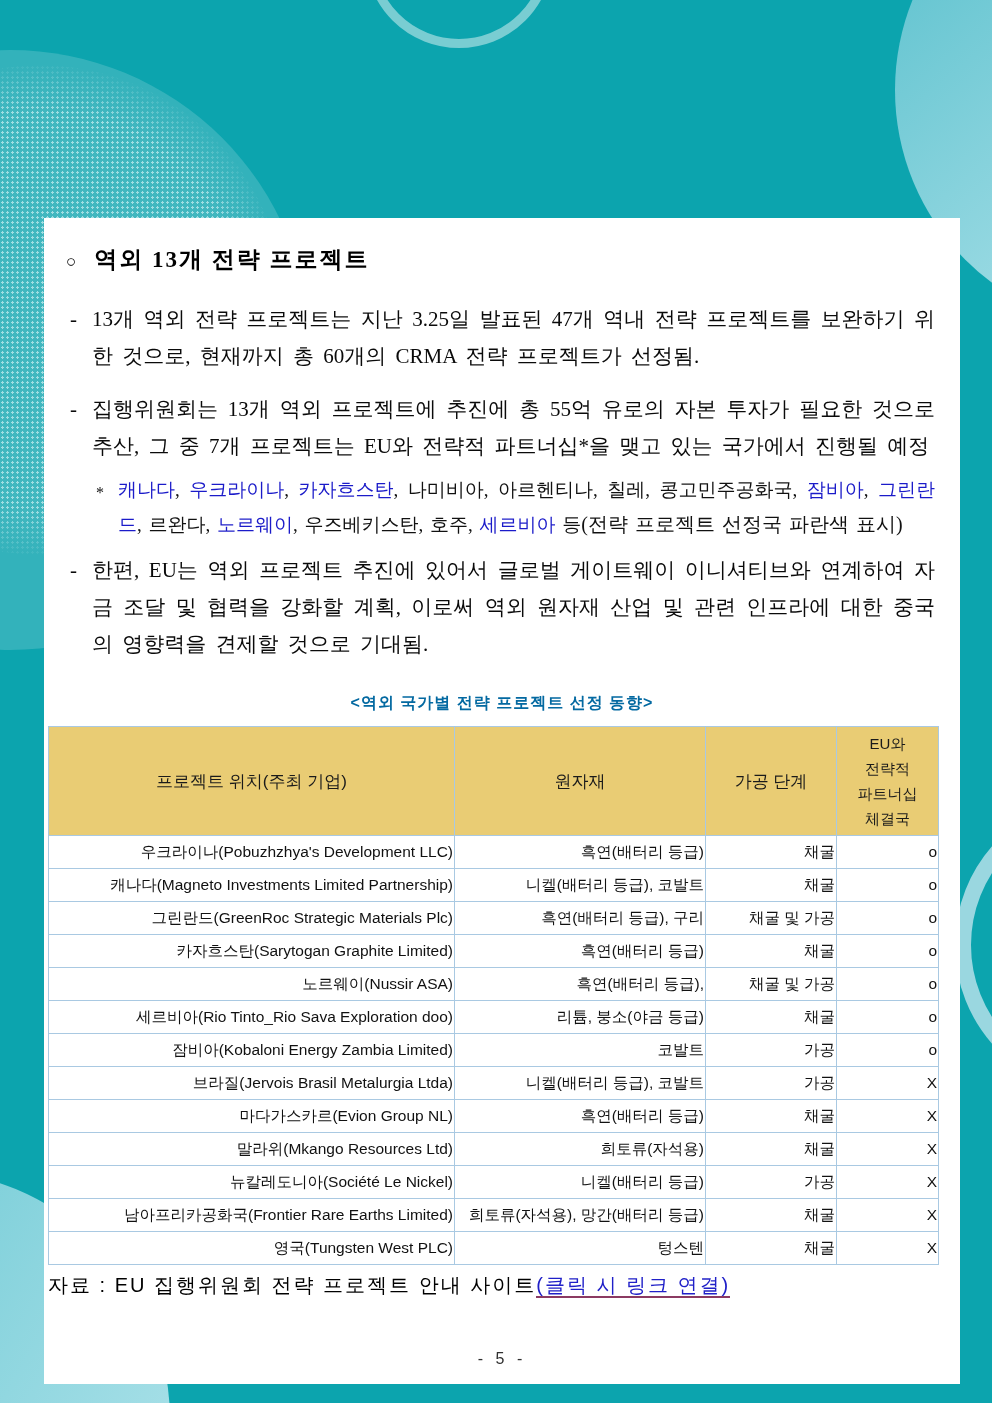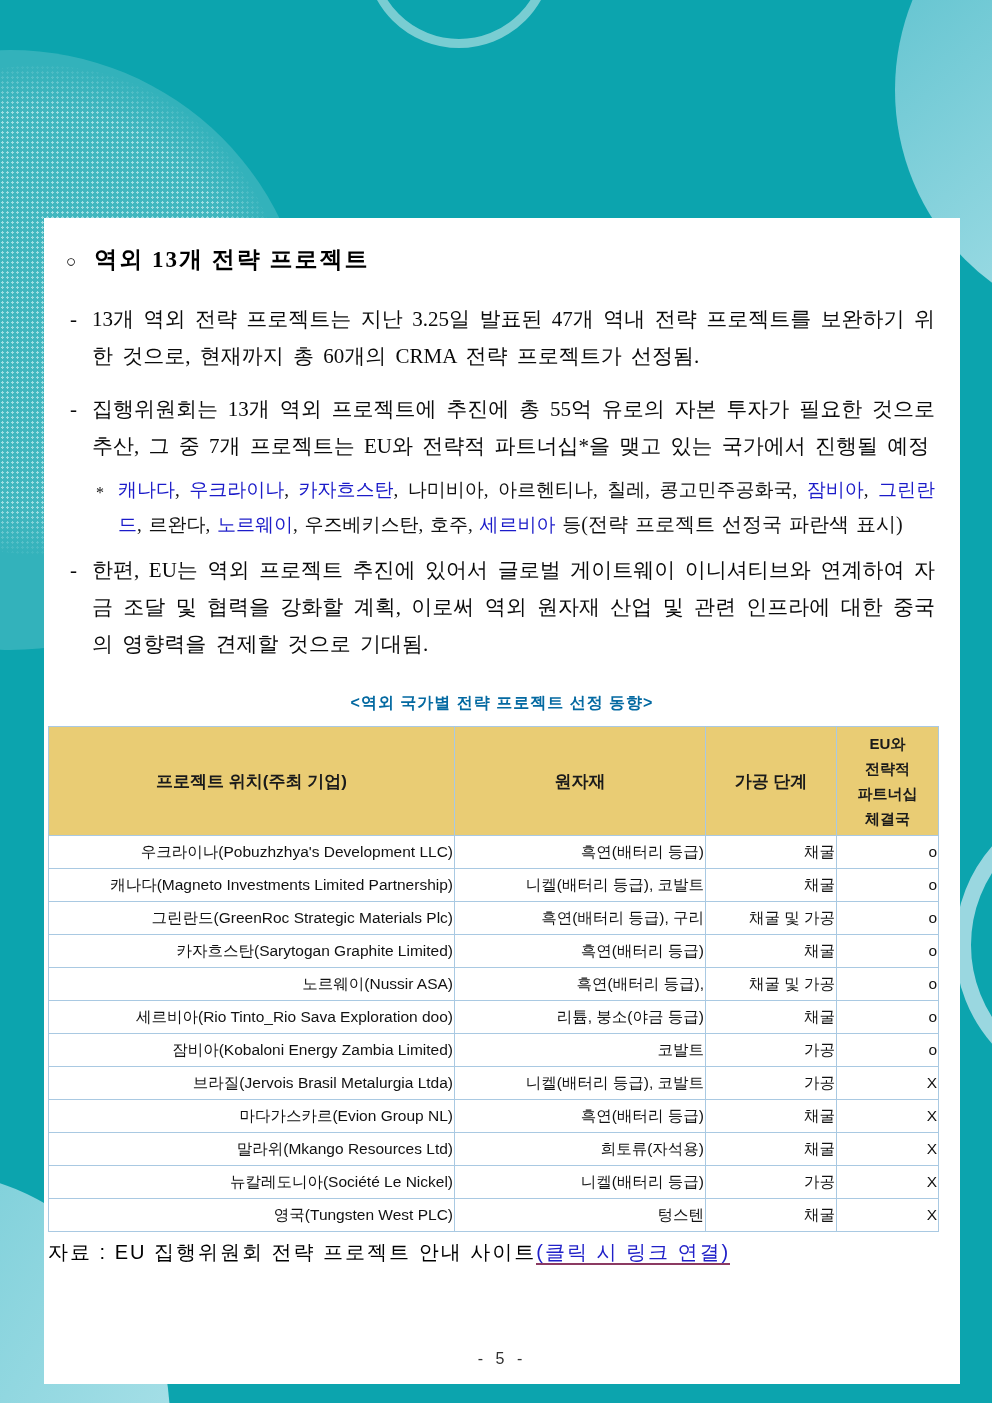--- a/index.html
+++ b/index.html
@@ -44,21 +44,21 @@
   .footnote .star{width:22px;flex:0 0 22px;font-size:16px;padding-top:3px;}
   .footnote .ftext{flex:1;text-align:justify;word-spacing:2px;}
   .footnote .blue{color:#1B1BC9;}
   .footnote .small{font-size:20px;}
 
   .tbl-caption{text-align:center;font-weight:bold;font-size:16px;color:#0369a1;
      letter-spacing:1px;margin:14px 0 12px 0;}
 
   table.strategy{border-collapse:collapse;table-layout:fixed;width:890px;margin-left:4px;}
   table.strategy th,table.strategy td{border:1px solid #A9C9E2;}
-  table.strategy th{background:#E9CC74;font-weight:bold;font-size:17px;color:#1a1a1a;
+  table.strategy th{background:#E9CC74;font-weight:normal;font-size:17px;color:#1a1a1a;
      height:106px;text-align:center;vertical-align:middle;}
   table.strategy th.partner-h{white-space:pre-line;font-size:15px;line-height:25px;}
   table.strategy td{height:30px;text-align:right;vertical-align:middle;
      font-size:15.5px;color:#111;}
   .col-loc{width:406px;} .col-mat{width:251px;} .col-stage{width:131px;} .col-part{width:102px;}
 
   .source-note{margin:7px 0 0 4px;font-size:20px;letter-spacing:2px;color:#000;}
   .source-note a{color:#2020C8;text-decoration:none;border-bottom:2px solid #8B3A62;}
 
   .page-footer{margin-top:auto;margin-bottom:16px;text-align:center;
@@ -184,20 +184,26 @@
         <td>채굴</td>
         <td>X</td>
       </tr>
           <tr>
         <td>뉴칼레도니아(Société Le Nickel)</td>
         <td>니켈(배터리 등급)</td>
         <td>가공</td>
         <td>X</td>
       </tr>
           <tr>
+        <td>남아프리카공화국(Frontier Rare Earths Limited)</td>
+        <td>희토류(자석용), 망간(배터리 등급)</td>
+        <td>채굴</td>
+        <td>X</td>
+      </tr>
+          <tr>
         <td>영국(Tungsten West PLC)</td>
         <td>텅스텐</td>
         <td>채굴</td>
         <td>X</td>
       </tr>
         </tbody>
     </table>
 
     <div class="source-note">
       <span>자료 : EU 집행위원회 전략 프로젝트 안내 사이트</span><a href="#">(클릭 시 링크 연결)</a>

